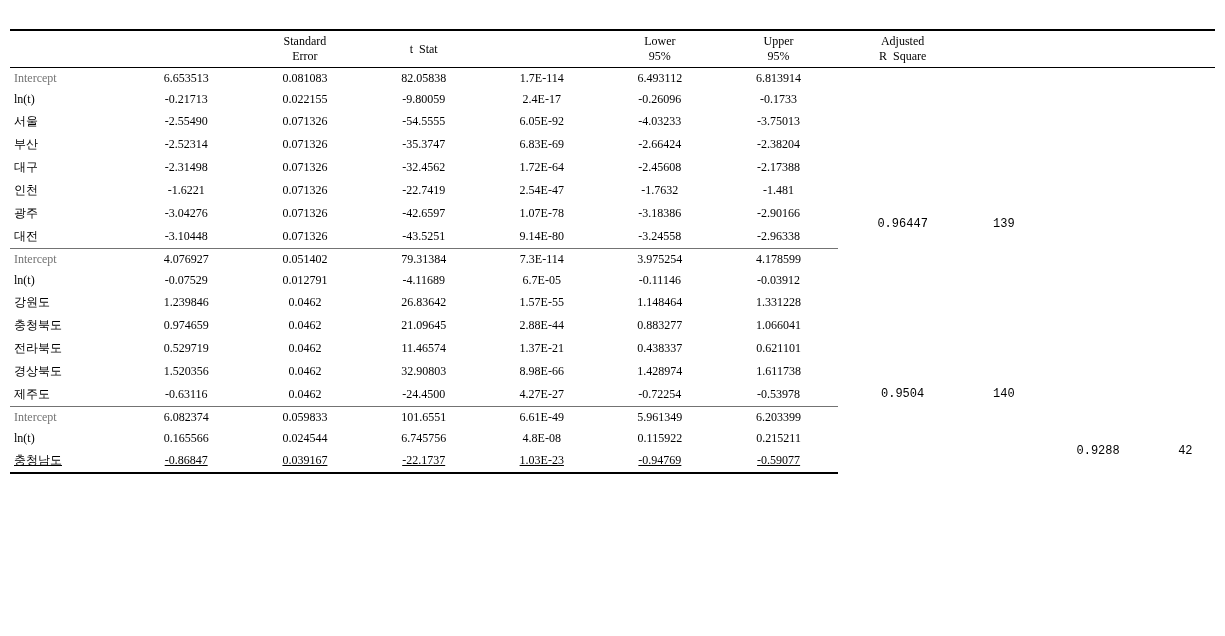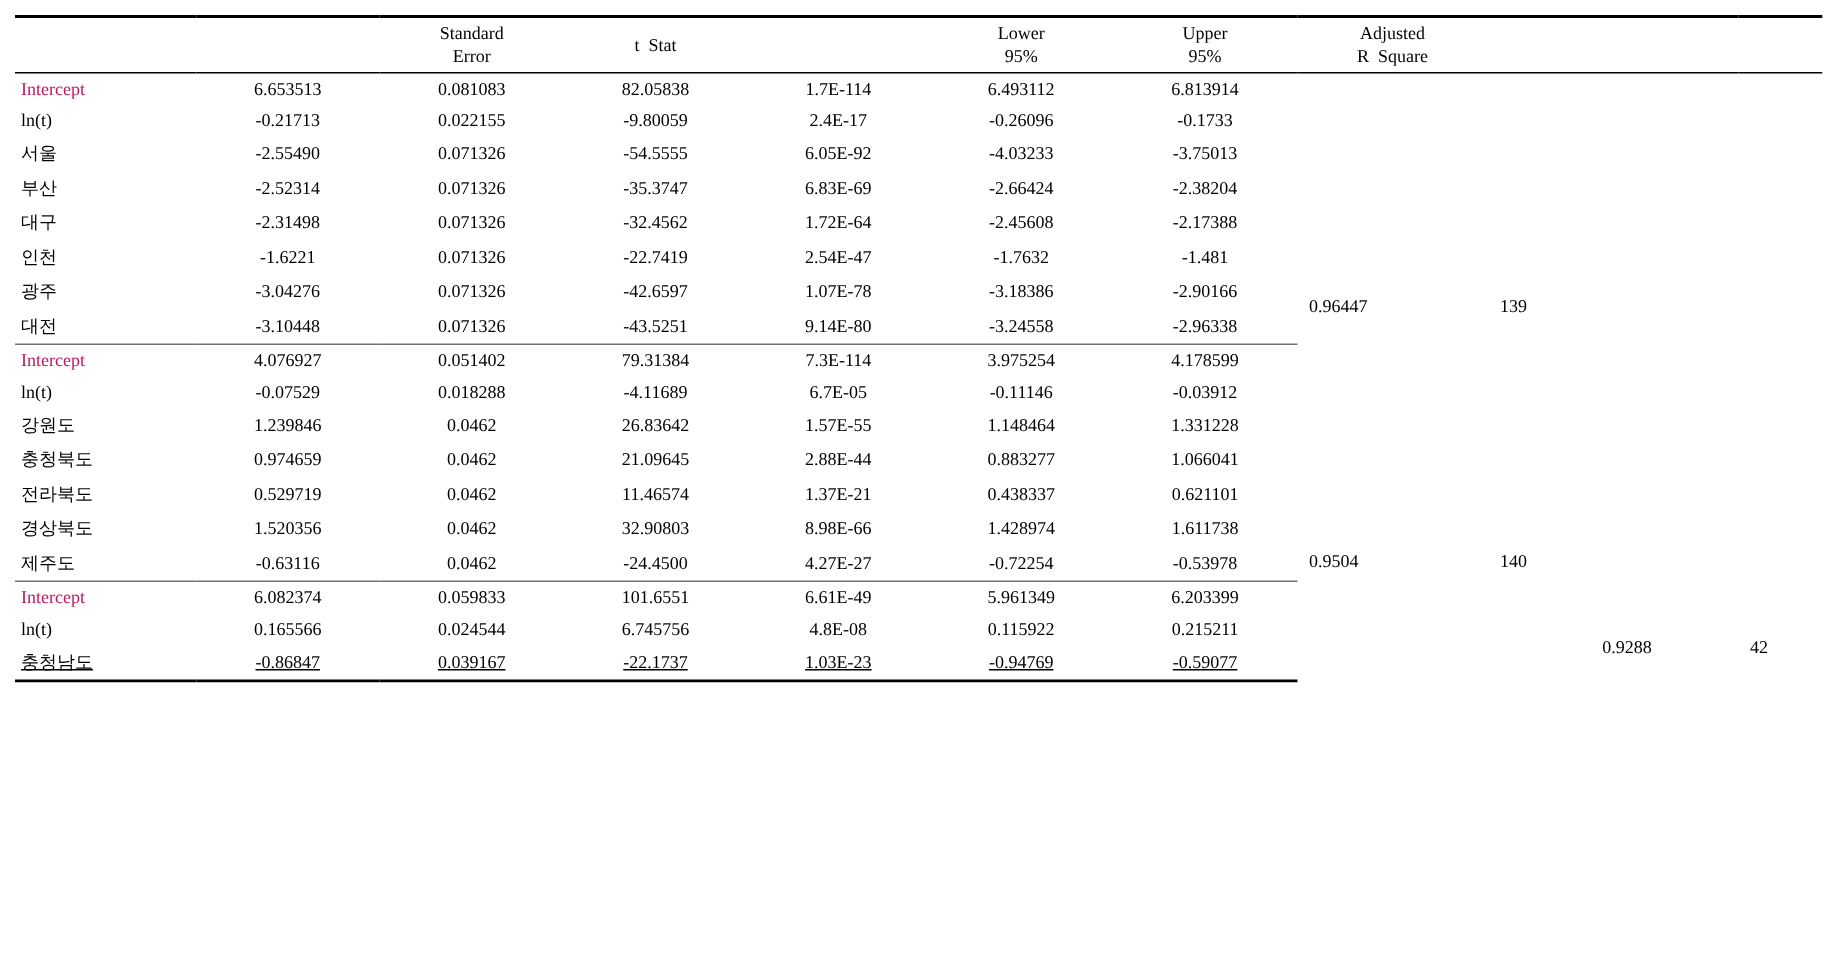--- a/index.html
+++ b/index.html
@@ -11,20 +11,21 @@
       padding: 10px;
     }
     .table-container {
       width: 100%;
       overflow-x: auto;
     }
     table {
       border-collapse: collapse;
       width: 100%;
       font-size: 12px;
+      margin-top: 19px;
     }
     th, td {
       padding: 3px 8px;
       text-align: center;
       vertical-align: middle;
     }
     thead tr {
       border-top: 2px solid #000;
       border-bottom: 1px solid #000;
     }
@@ -39,25 +40,26 @@
       border-top: 1px solid #000;
     }
     tr.section-bottom td {
       border-bottom: 1px solid #737373;
     }
     .row-label {
       text-align: left;
       padding-left: 4px;
     }
     .intercept-label {
-      color: #be185d;
+      color: #737373;
     }
     .merged-cell {
       vertical-align: middle;
-      text-align: left;
+      text-align: center;
+      font-family: Liberation Mono, monospace;
     }
     tbody tr:last-child td {
       border-bottom: 2px solid #000;
       text-decoration: underline;
     }
     .header-row th {
       border-top: 2px solid #000;
       border-bottom: 1px solid #000;
     }
   </style>
@@ -159,21 +161,21 @@
           <td>4.076927</td>
           <td>0.051402</td>
           <td>79.31384</td>
           <td>7.3E-114</td>
           <td>3.975254</td>
           <td>4.178599</td>
         </tr>
         <tr>
           <td class="row-label">ln(t)</td>
           <td>-0.07529</td>
-          <td>0.018288</td>
+          <td>0.012791</td>
           <td>-4.11689</td>
           <td>6.7E-05</td>
           <td>-0.11146</td>
           <td>-0.03912</td>
         </tr>
         <tr>
           <td class="row-label">강원도</td>
           <td>1.239846</td>
           <td>0.0462</td>
           <td>26.83642</td>

